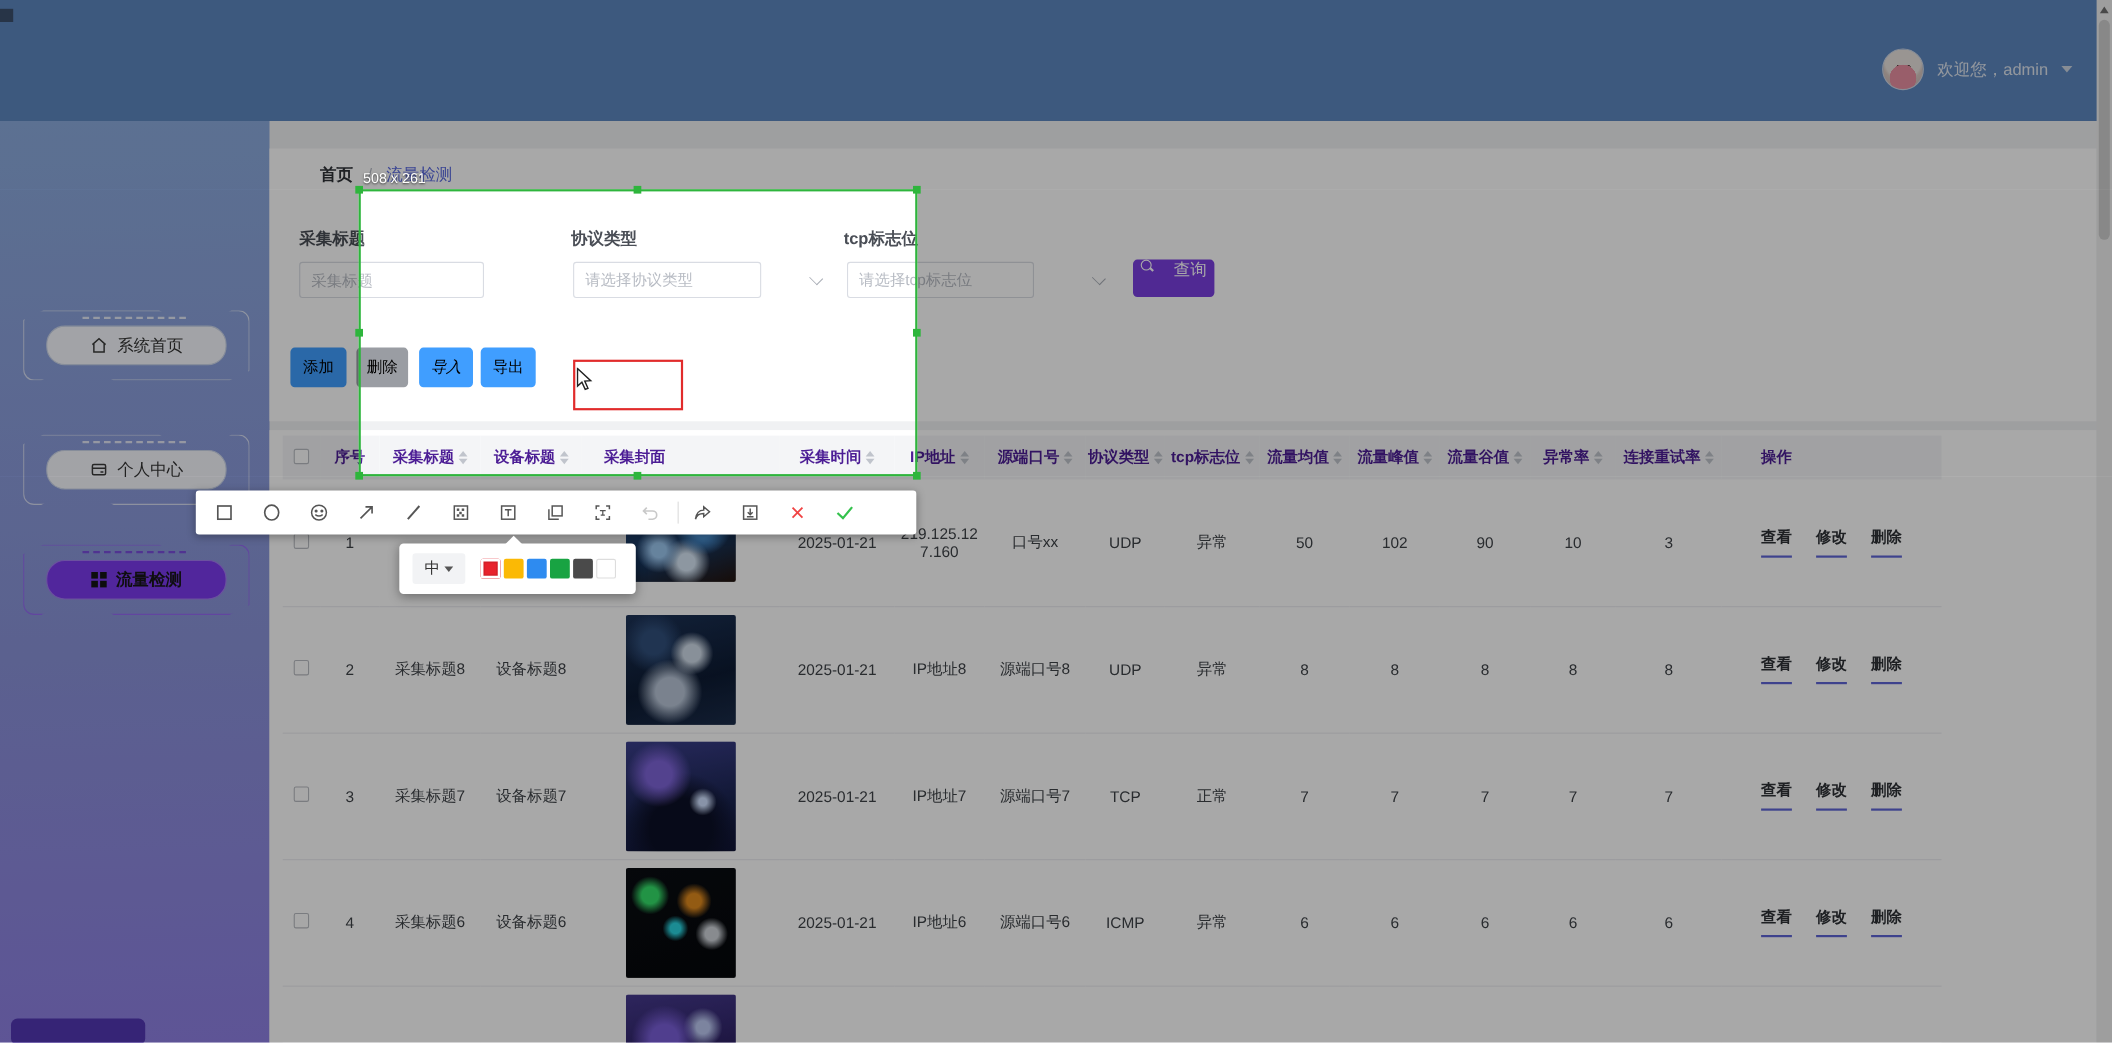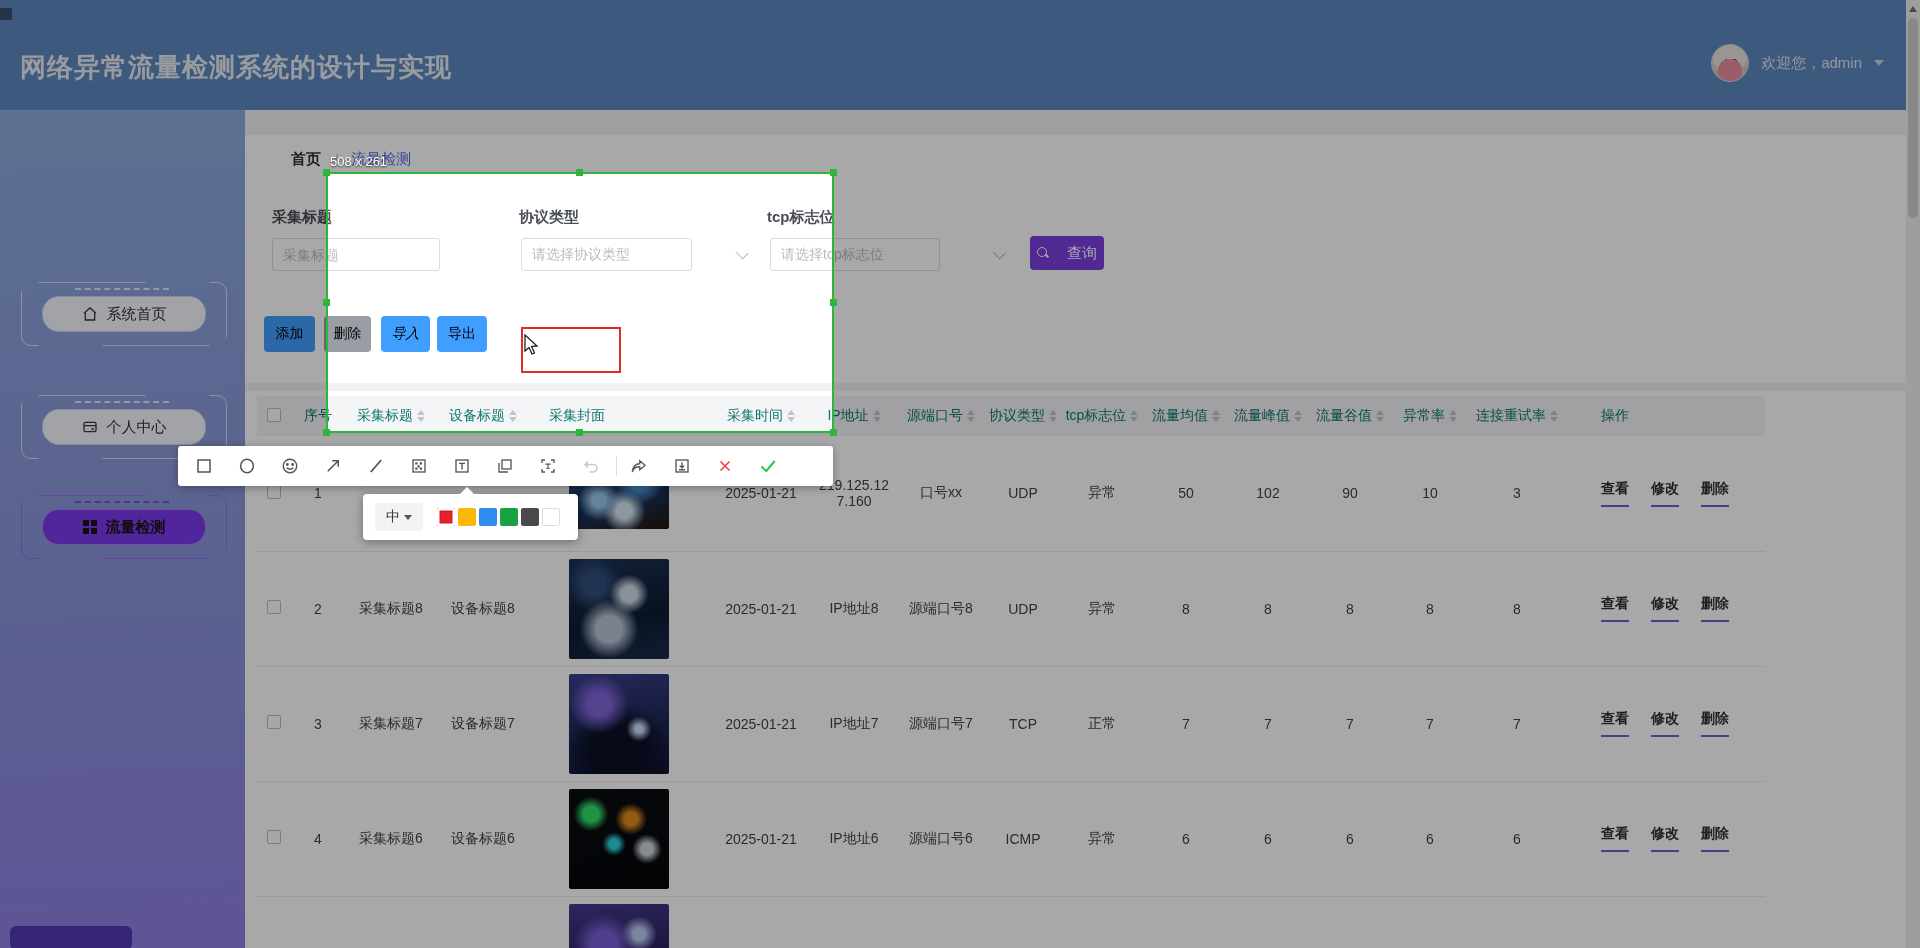--- a/index.html
+++ b/index.html
@@ -57,35 +57,35 @@
   .inp::placeholder { color:#b8bcc4; }
   .inp1 { left:272px; width:168px; }
   .sel { position:absolute; top:238px; height:33px; background:#fff; border:1px solid #d9dce3; border-radius:3px;
       display:flex; align-items:center; padding:0 10px; font-size:14px; color:#b8bcc4; }
   .sel1 { left:521px; width:171px; } .sel2 { left:770px; width:170px;text-align:right; }
   .sel-caret { position:absolute; top:246px; width:11px; height:11px; }
   .sel-caret::before { content:""; position:absolute; left:0; top:2px; width:9px; height:9px;
       border-right:1.6px solid #a9aeb6; border-bottom:1.6px solid #a9aeb6; transform:rotate(45deg) scale(1,0.8); }
   .car1 { left:737px; } .car2 { left:994px; }
   .query-btn { position:absolute; left:1030px; top:236px; width:74px; height:34px; background:#7a3fe0; border-radius:4px;
-      color:#fff; font-size:15px; display:flex; align-items:center; justify-content:center; gap:18px; }
+      color:#fff; font-size:15px; display:flex; align-items:flex-start; justify-content:center; gap:18px; }
   .mag { position:relative; width:12px; height:12px; }
   .mag::before { content:""; position:absolute; left:0; top:0; width:8px; height:8px; border:1.6px solid #fff; border-radius:50%; }
   .mag::after { content:""; position:absolute; left:8px; top:8px; width:4px; height:1.8px; background:#fff; transform:rotate(45deg); }
 
   .act-btn { position:absolute; top:316px; height:36px; border-radius:4px; color:#000000; font-size:14px;
       display:flex; align-items:center; justify-content:center; }
   .btn-add { left:264px; width:51px; background:#409eff; }
   .btn-del { left:324px; width:47px; background:#9a9da3; }
   .btn-imp { left:381px; width:49px; background:#409eff;font-style:italic; }
   .btn-exp { left:437px; width:50px; background:#409eff; }
 
   
   .tbl { position:absolute; left:257px; top:396px; border-collapse:collapse; table-layout:fixed; font-size:14px; color:#3f4348; }
-  .tbl th { height:40px; background:#f4f5f7; color:#0f766e; font-size:14px; font-weight:normal; text-align:center; white-space:nowrap; }
+  .tbl th { height:40px; background:#f4f5f7; color:#4c1d95; font-size:14px; font-weight:bold; text-align:center; white-space:nowrap; }
   .tbl td { height:115px; text-align:center; border-bottom:1px solid #ececf0; background:#fff; }
   .tbl th.ops-h, .tbl td.ops { text-align:left; padding-left:36px; }
   .ipcell { word-break:break-all; padding:0 4px; }
   .sorts { display:inline-block; vertical-align:middle; margin-left:4px; }
   .sorts i { display:block; width:0; height:0; border-left:4px solid transparent; border-right:4px solid transparent; }
   .sorts .up { border-bottom:5px solid #c0c4cc; margin-bottom:2px; }
   .sorts .dn { border-top:5px solid #c0c4cc; }
   .cb { display:inline-block; width:14px; height:14px; border:1px solid #b9bcc2; border-radius:2px; background:#fdfdfd; }
   .cover { width:100px; height:100px; margin:0 auto; border-radius:2px; }
   .cover.h72 { height:72px; }
@@ -153,21 +153,20 @@
   .sb-up { position:absolute; left:3px; top:6px; width:0; height:0; border-left:4px solid transparent; border-right:4px solid transparent; border-bottom:6px solid #6e6e6e; }
   .sb-thumb { position:absolute; left:2px; top:18px; width:10px; height:200px; background:#cfcfcf; border-radius:5px; }
 </style>
 </head>
 <body>
 
 <div class="page">
 
   <div class="header">
     <div class="hdr-artifact"></div>
-    <div class="header-title">网络异常流量检测系统的设计与实现</div>
     <div class="user-box">
       <div class="avatar"></div>
       <span class="welcome"><span>欢迎您，</span><span>admin</span></span>
       <span class="user-caret"></span>
     </div>
   </div>
 
   <div class="sidebar">
     <div class="nav-item nav-home-y">
       <div class="nav-frame"></div>

